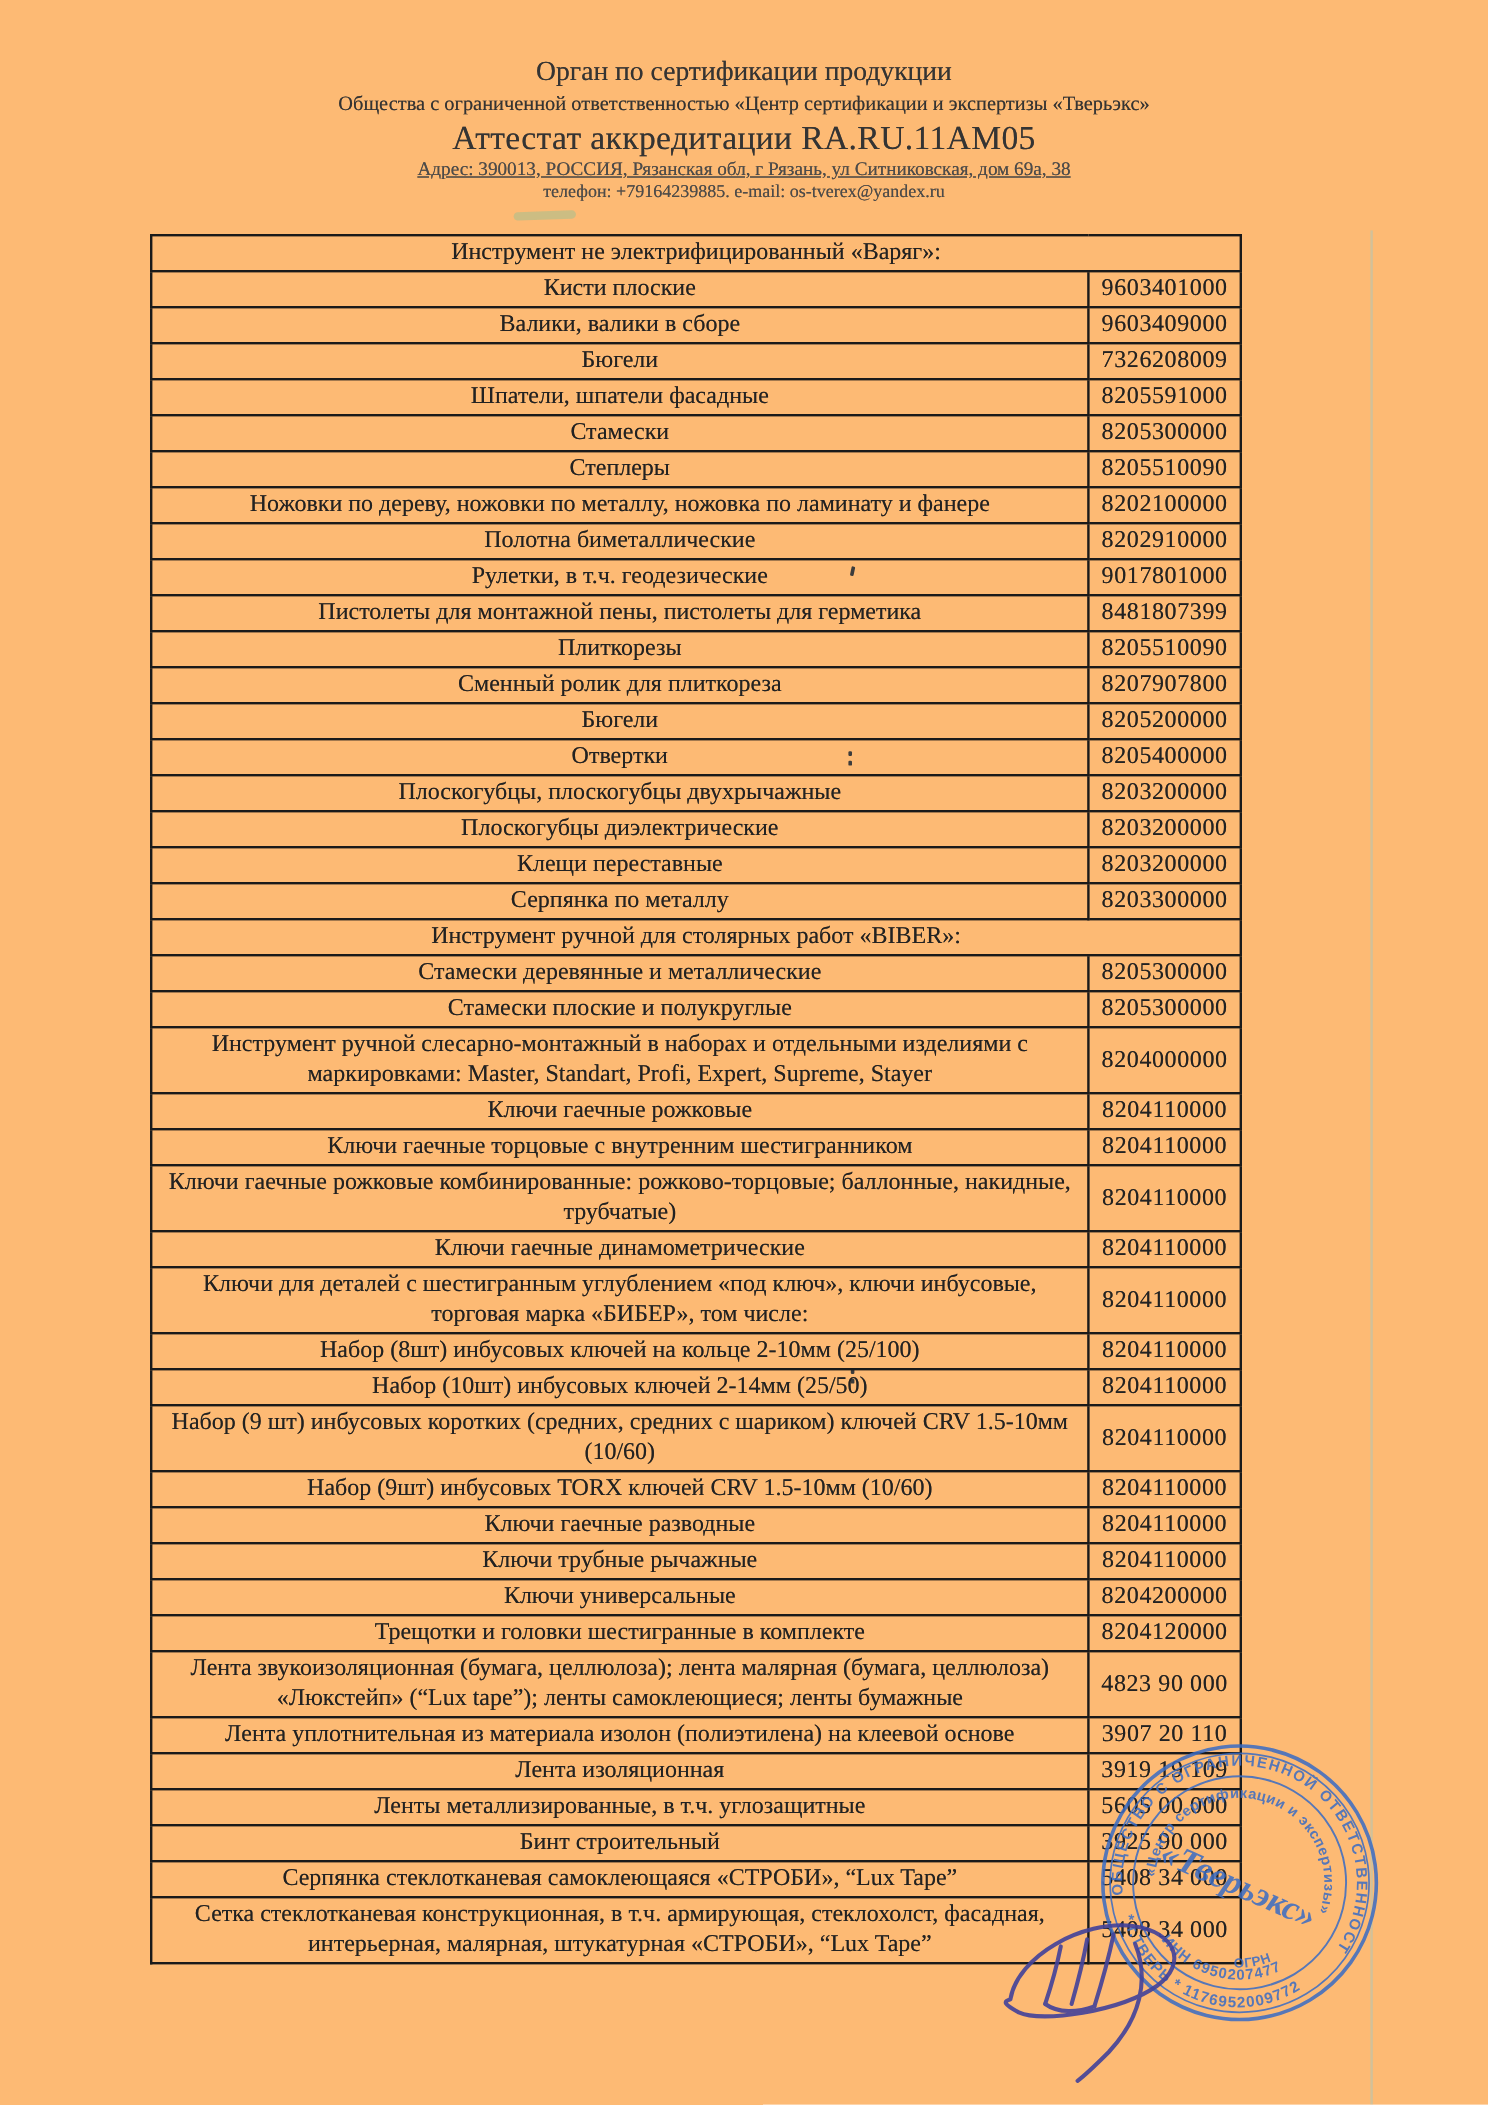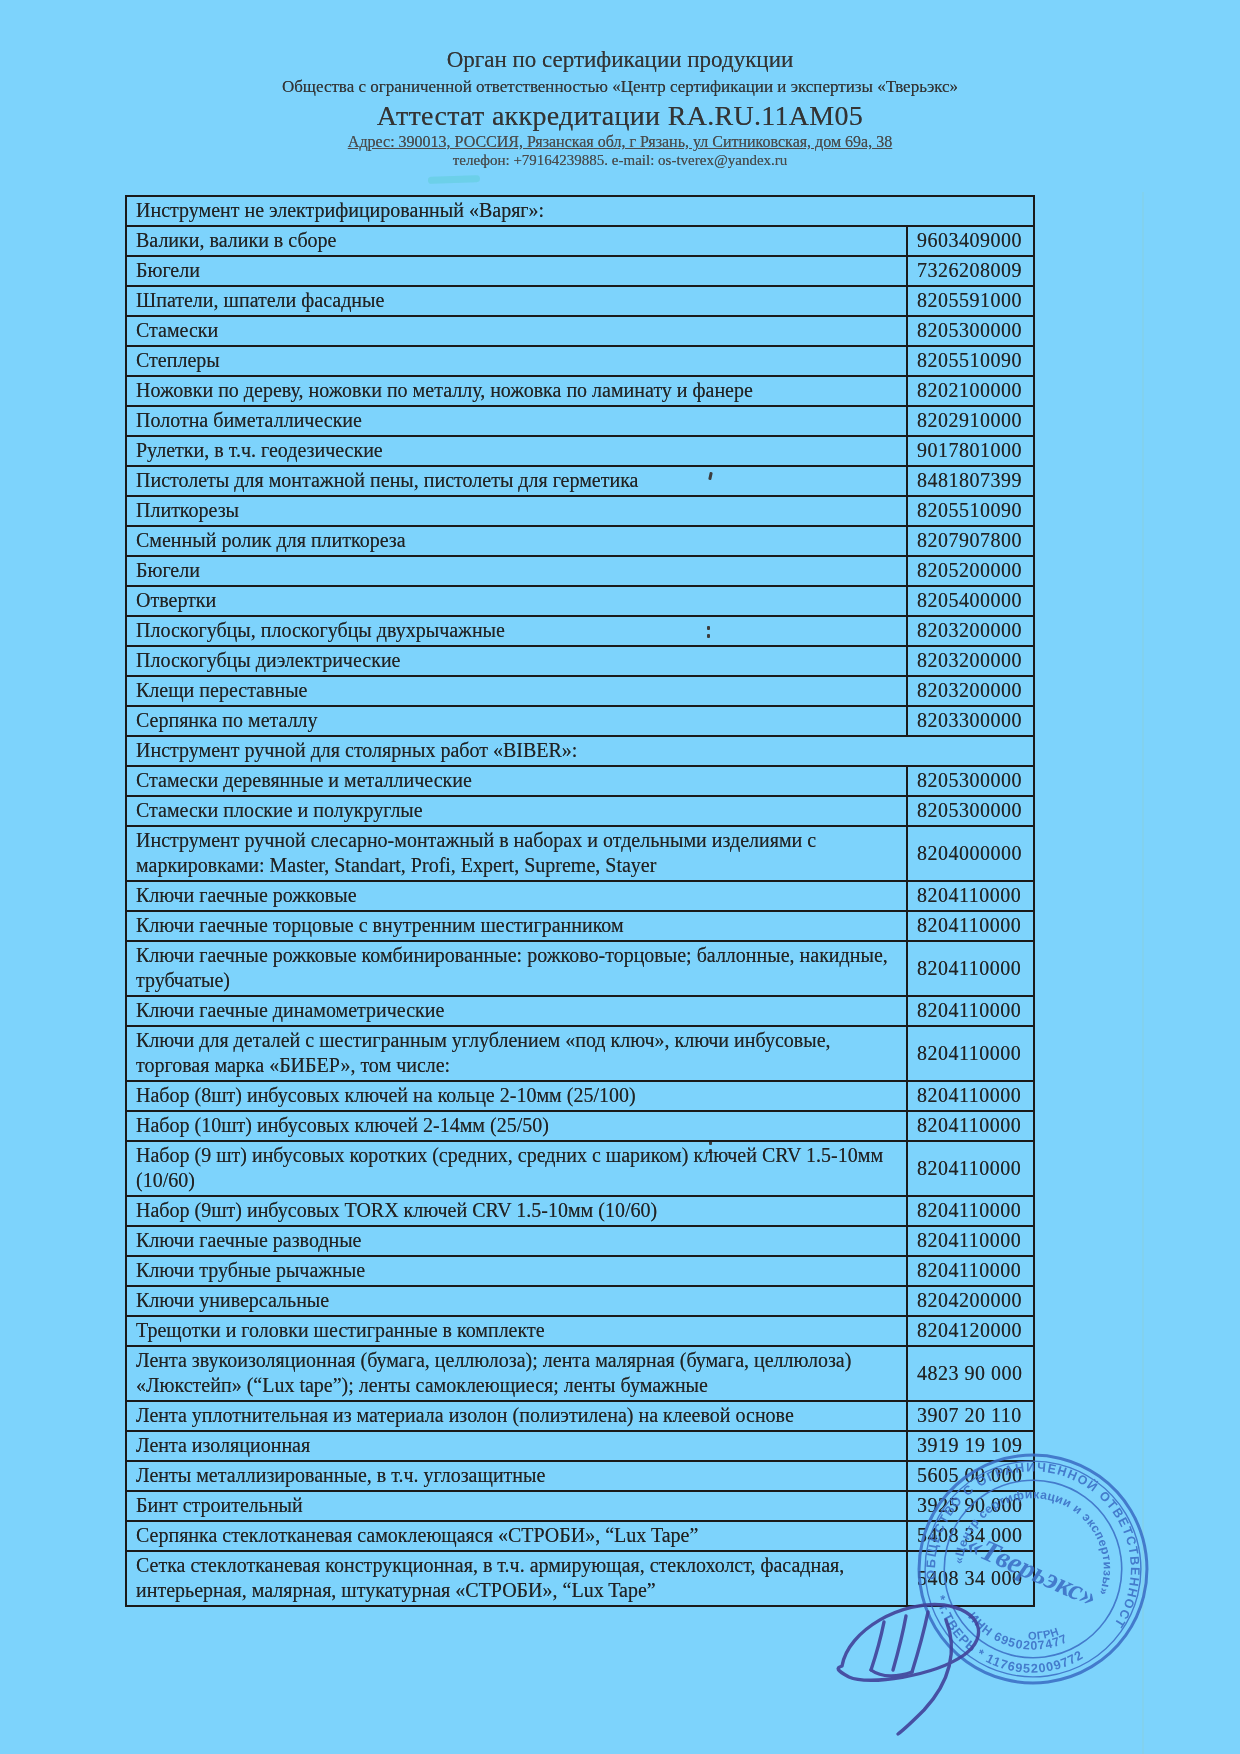--- a/index.html
+++ b/index.html
@@ -1,39 +1,40 @@
 <!DOCTYPE html>
 <html><head>
 <meta charset="utf-8">
 <style>
   html,body{margin:0;padding:0;background:#ffffff;}
   #page{
     position:relative;
     width:1240px;height:1754px;
-    background:#7dd3fc;
+    background:#fdba74;
     font-family:"Liberation Serif","DejaVu Serif",serif;
     color:#262626;
     overflow:hidden;
   }
   
   .doc-header{
     position:absolute;top:46px;left:0;width:1240px;
     text-align:center;color:#343434;
     text-shadow:0 0 .4px rgba(30,30,30,.6);
   }
   .hdr-line1{font-size:23px;line-height:27px;}
   .hdr-line2{font-size:17px;line-height:28px;}
   .hdr-line3{font-size:28px;line-height:29px;letter-spacing:.3px;}
   .hdr-line4{font-size:16px;line-height:18px;margin-top:3px;color:#4c4c4c;text-decoration:underline;}
   .hdr-line5{font-size:15px;line-height:18px;color:#4c4c4c;}
   
   table.products{
     position:absolute;left:125px;top:195px;width:908px;
     border-collapse:collapse;table-layout:fixed;
     background:transparent;
+    text-align:center;
   }
   table.products td{
     border:2px solid #1a1a1a;
     font-size:20px;line-height:25px;
     padding:1px 9px 2px 9px;
     vertical-align:middle;
     color:#222;
     text-shadow:0 0 .4px rgba(20,20,20,.55);
     overflow:hidden;
   }
@@ -80,20 +81,24 @@
   <div class="speck" style="left:709px;top:1149px;width:3px;height:4px;"></div>
 
   <table class="products">
     <colgroup>
         <col style="width:781px">
         <col style="width:127px">
       </colgroup>
     <tbody>
         <tr>
           <td colspan="2" class="section-cell">Инструмент не электрифицированный «Варяг»:</td>
+        </tr>
+        <tr>
+          <td class="item-cell">Кисти плоские</td>
+          <td class="code-cell">9603401000</td>
         </tr>
         <tr>
           <td class="item-cell">Валики, валики в сборе</td>
           <td class="code-cell">9603409000</td>
         </tr>
         <tr>
           <td class="item-cell">Бюгели</td>
           <td class="code-cell">7326208009</td>
         </tr>
         <tr>

